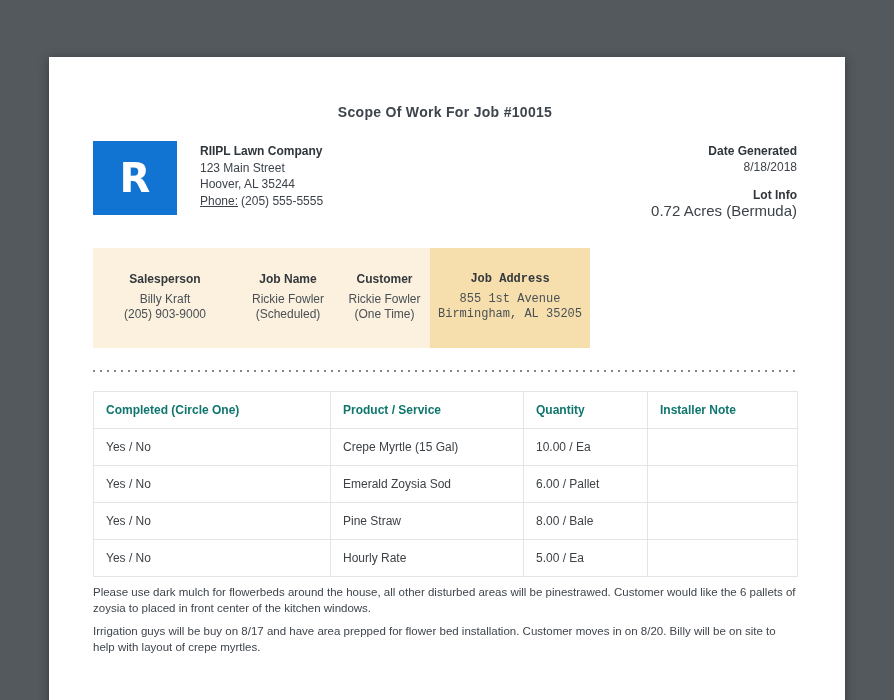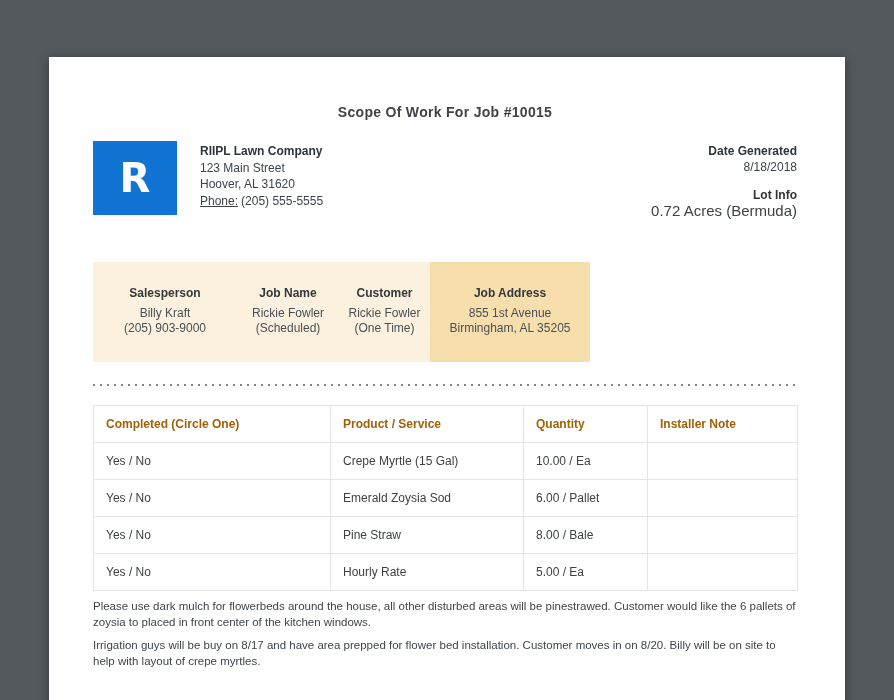--- a/index.html
+++ b/index.html
@@ -46,30 +46,30 @@
   .company-name { font-size: 12px; font-weight: bold; color: #2f353a; line-height: 16.5px; }
   .company-line { font-size: 12px; color: #3d434a; line-height: 16.5px; }
   .phone-label { text-decoration: underline; }
   .phone-number { margin-left: 3px; }
   .meta { margin-left: auto; text-align: right; padding-top: 2px; }
   .meta-label { font-size: 12px; font-weight: bold; color: #2f353a; line-height: 16px; }
   .meta-value { font-size: 12px; color: #3d434a; line-height: 16px; }
   .meta-value.small { font-size: 15px; }
   .meta-gap { margin-top: 12px; }
   
-  .info-bar { display: flex; margin-top: 43px; width: 401px; }
+  .info-bar { display: flex; margin-top: 29px; width: 401px; }
   .ib-col {
     background: #fbf1de;
     padding: 24px 0 26px;
     text-align: center;
   }
   .ib-col.c1 { flex: 0 0 144px; }
   .ib-col.c2 { flex: 0 0 102px; }
   .ib-col.c3 { flex: 0 0 91px; }
-  .ib-col.c4 { flex: 0 0 160px; }
+  .ib-col.c4 { flex: 0 0 160px; font-family: Liberation Mono, monospace; }
   .ib-col.highlight { background: #f6dfac; }
   .ib-label { font-size: 12px; font-weight: bold; color: #33383d; margin-bottom: 6px; }
   .ib-line { font-size: 12px; color: #4a5056; line-height: 15px; }
   
   .dotted-divider {
     margin-top: 22px;
     height: 2px;
     background-image: repeating-linear-gradient(to right, #80868c 0 2px, transparent 2px 7px);
   }
   
@@ -83,21 +83,21 @@
   .work-table col.w2 { width: 193px; }
   .work-table col.w3 { width: 124px; }
   .work-table col.w4 { width: 150px; }
   .work-table th, .work-table td {
     border: 1px solid #e4e4e4;
     padding: 11px 12px;
     font-size: 12px;
     text-align: left;
     height: 37px;
   }
-  .work-table th { font-weight: bold; color: #a16207; }
+  .work-table th { font-weight: bold; color: #0f766e; }
   .work-table td { color: #3d4247; }
   
   .desc-heading { margin-top: 24px; font-size: 12px; font-weight: bold; color: #33383d; }
   .job-desc p {
     margin-top: 8px;
     font-size: 11.5px;
     line-height: 15.5px;
     color: #3f454b;
   }
 </style>
@@ -109,21 +109,21 @@
 
     <h1 class="title">Scope Of Work For Job #10015</h1>
 
     <div class="header">
       <div class="logo">
         <span class="logo-letter">R</span>
       </div>
       <div class="company">
         <div class="company-name">RIIPL Lawn Company</div>
         <div class="company-line">123 Main Street</div>
-        <div class="company-line">Hoover, AL 31620</div>
+        <div class="company-line">Hoover, AL 35244</div>
         <div class="company-line">
           <span class="phone-label">Phone:</span><span class="phone-number">(205) 555-5555</span>
         </div>
       </div>
       <div class="meta">
         <div class="meta-label">Date Generated</div>
         <div class="meta-value">8/18/2018</div>
         <div class="meta-label meta-gap">Lot Info</div>
         <div class="meta-value small">0.72 Acres (Bermuda)</div>
       </div>

